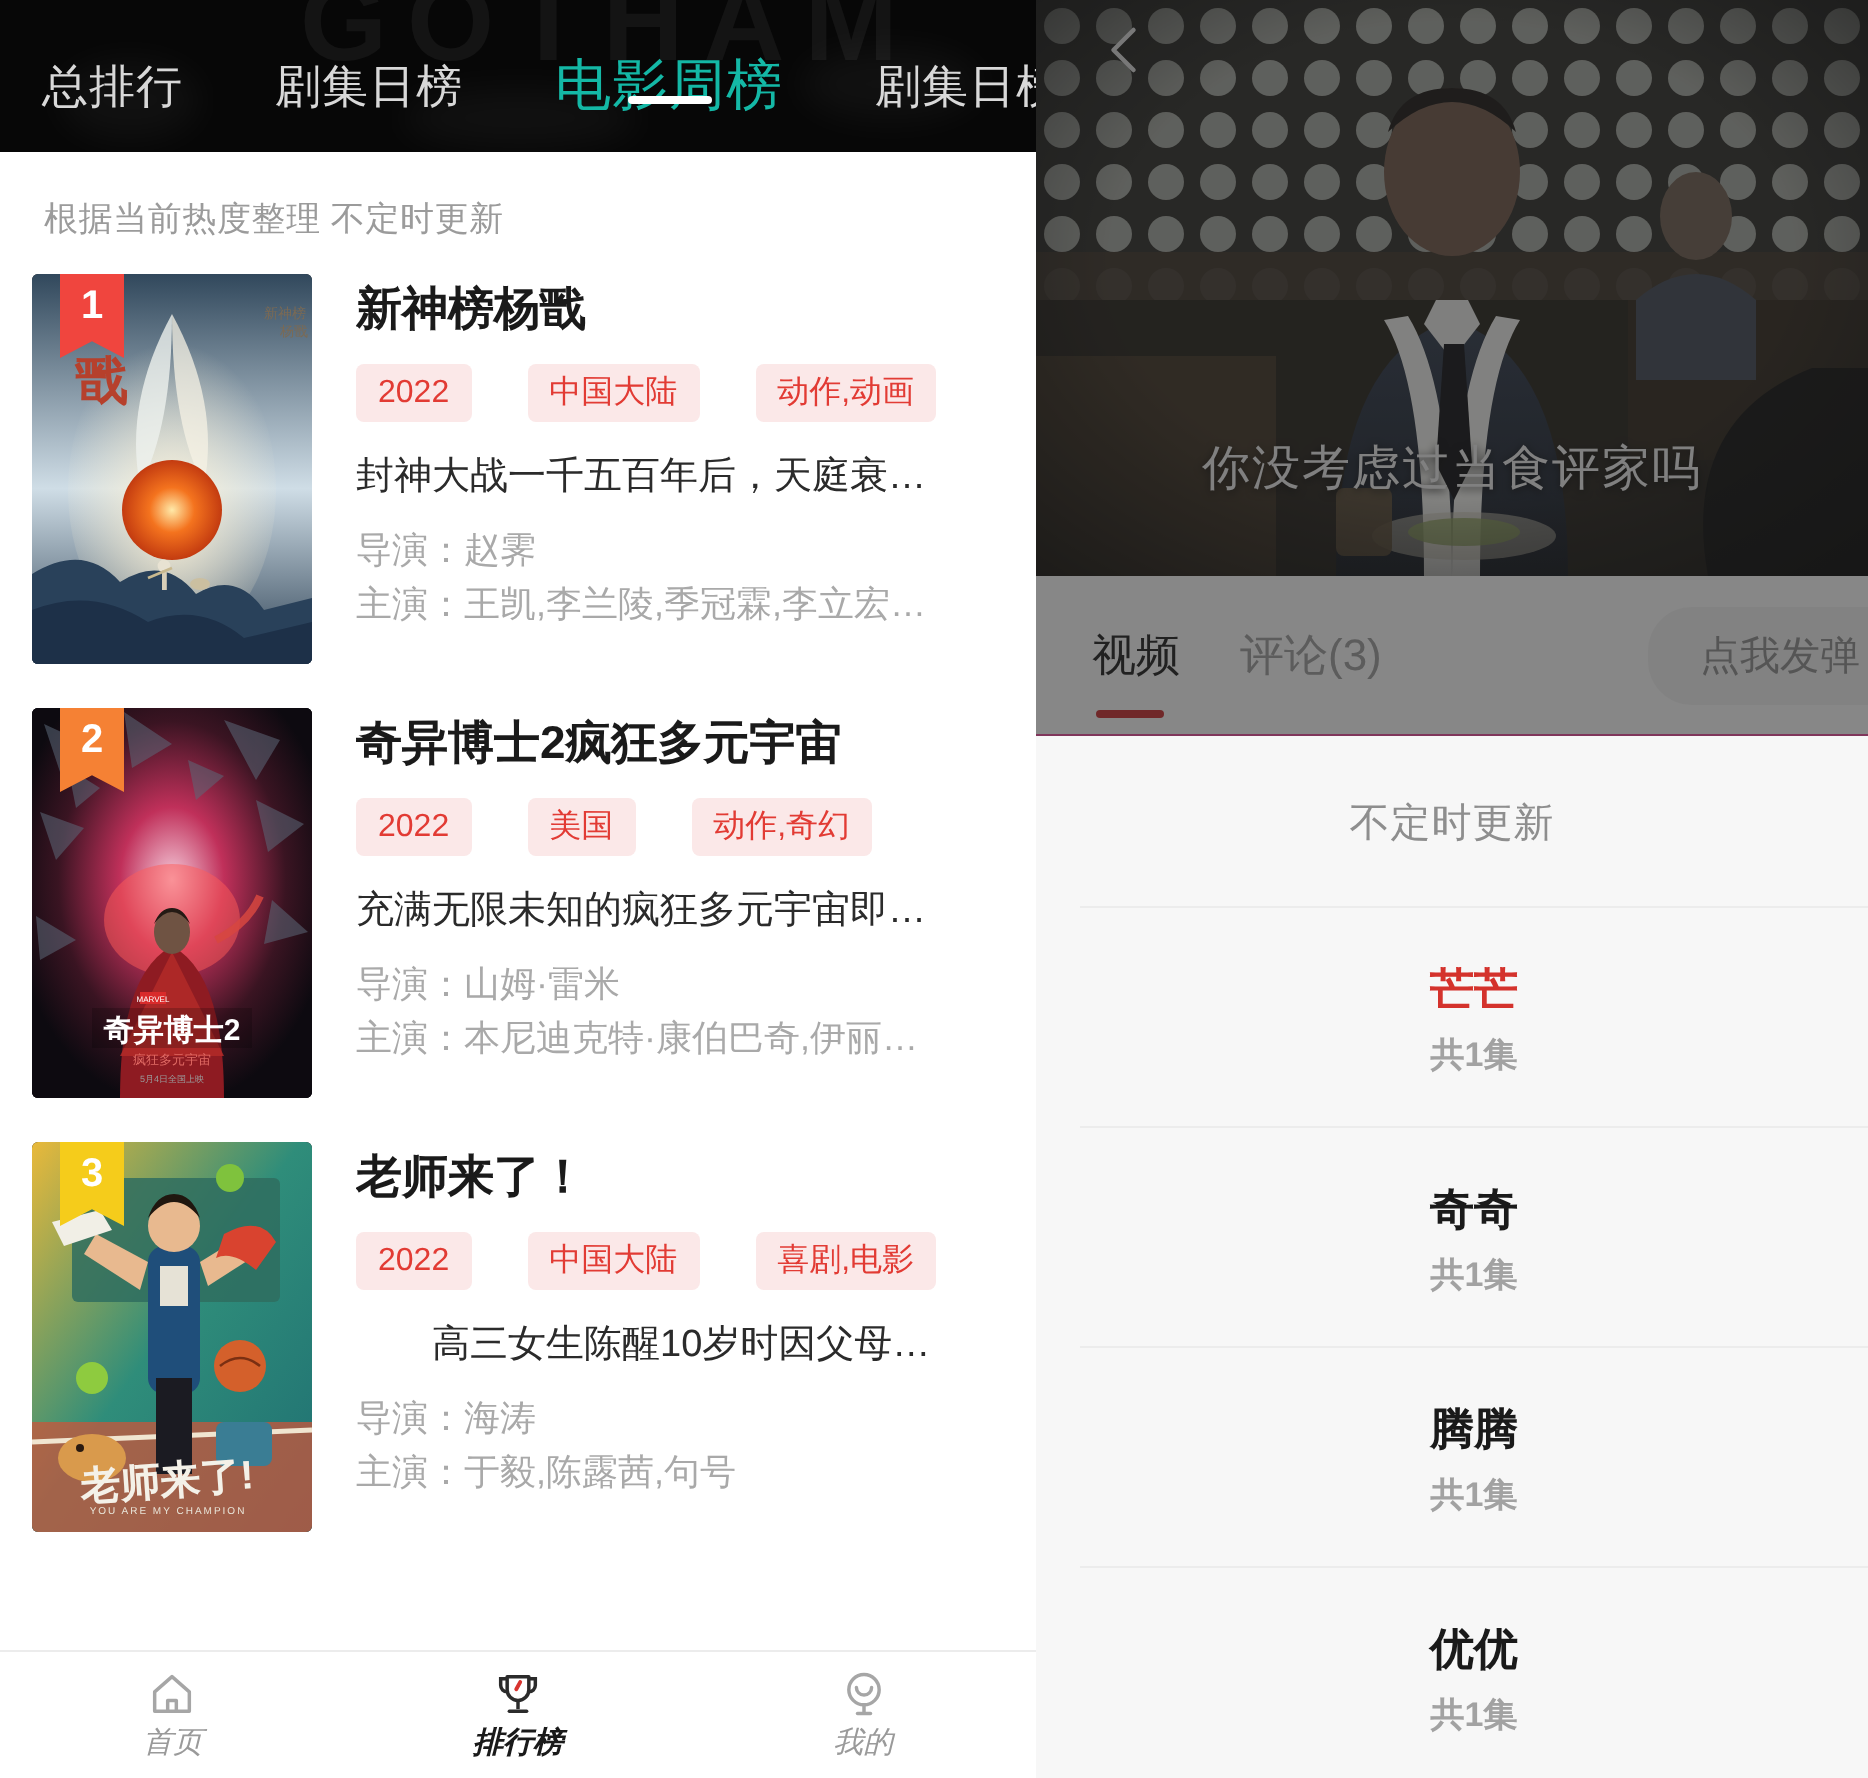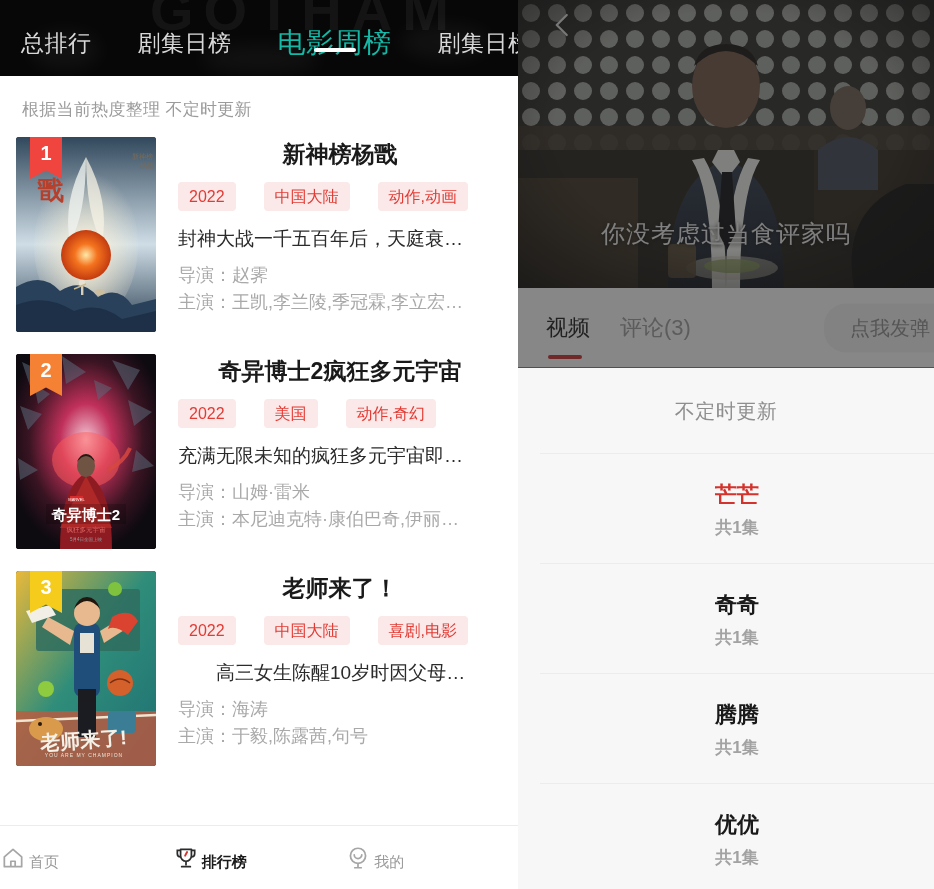--- a/index.html
+++ b/index.html
@@ -71,21 +71,21 @@
     color:#fff; font-size:20px; font-weight:700;
     display:flex; align-items:flex-start; justify-content:center;
     padding-top:5px;
     clip-path:polygon(0 0,100% 0,100% 100%,50% 80%,0 100%);
     z-index:3;
   }
 
   .movie-info { flex:1; padding-left:22px; min-width:0; padding-top:2px; }
   .movie-title {
     font-size:23px; font-weight:700; color:#1a1a1a; line-height:30px;
-    margin-bottom:13px; white-space:nowrap; overflow:hidden; text-overflow:ellipsis;text-align:center;
+    margin-bottom:13px; white-space:nowrap; overflow:hidden; text-overflow:ellipsis;
   }
   .chips { display:flex; gap:28px; margin-bottom:15px; }
   .chip {
     background:#fbe8e8; color:#e23b34; font-size:16px;
     padding:5px 11px; border-radius:4px; line-height:19px; white-space:nowrap;
   }
   .movie-desc {
     font-size:19px; color:#2b2b2b; line-height:26px; margin-bottom:10px;
     white-space:nowrap; overflow:hidden; text-overflow:ellipsis;
   }
@@ -94,21 +94,21 @@
     white-space:nowrap; overflow:hidden; text-overflow:ellipsis;
   }
 
   
   .bottom-nav {
     position:absolute; left:0; bottom:0; width:518px; height:64px;
     background:#fff; border-top:1px solid #ececec;
     display:flex; align-items:center;
   }
   .nav-item {
-    flex:1; display:flex; flex-direction:row; align-items:flex-end; gap:3px;
+    flex:1; display:flex; flex-direction:column; align-items:center; gap:3px;font-style:italic;
   }
   .nav-label { font-size:15px; color:#9a9a9a; line-height:18px; }
   .nav-item.active .nav-label { color:#1a1a1a; font-weight:700; }
   .nav-icon { width:26px; height:26px; display:block; }
 
   
   .right-app {
     position:absolute; left:518px; top:0; width:416px; height:889px;
     background:#f7f7f7; overflow:hidden;
   }

